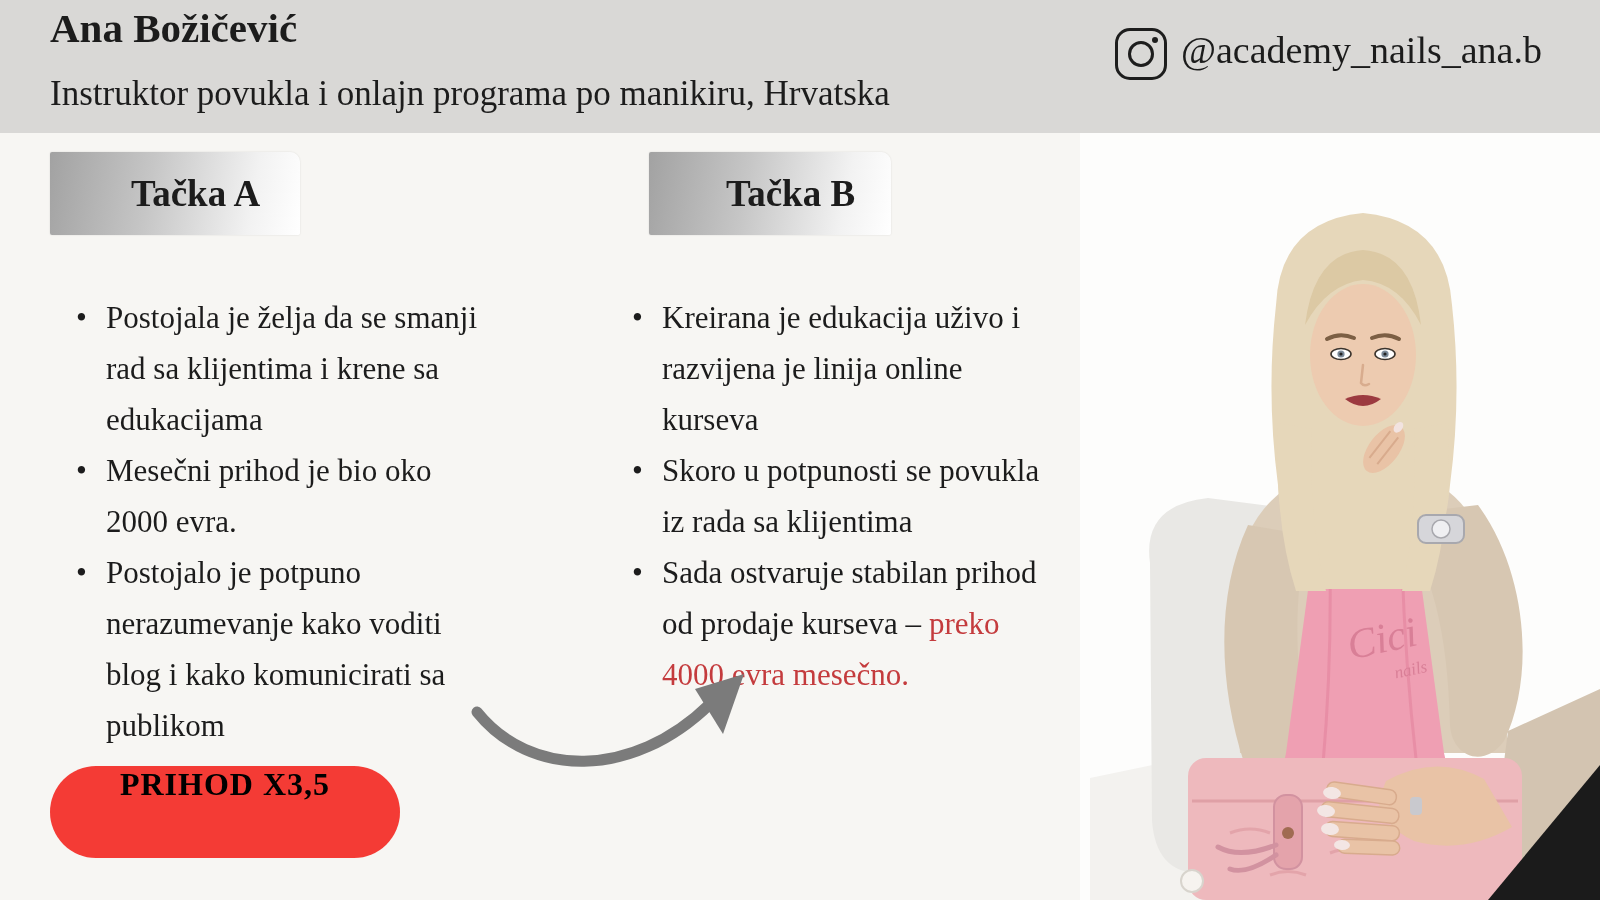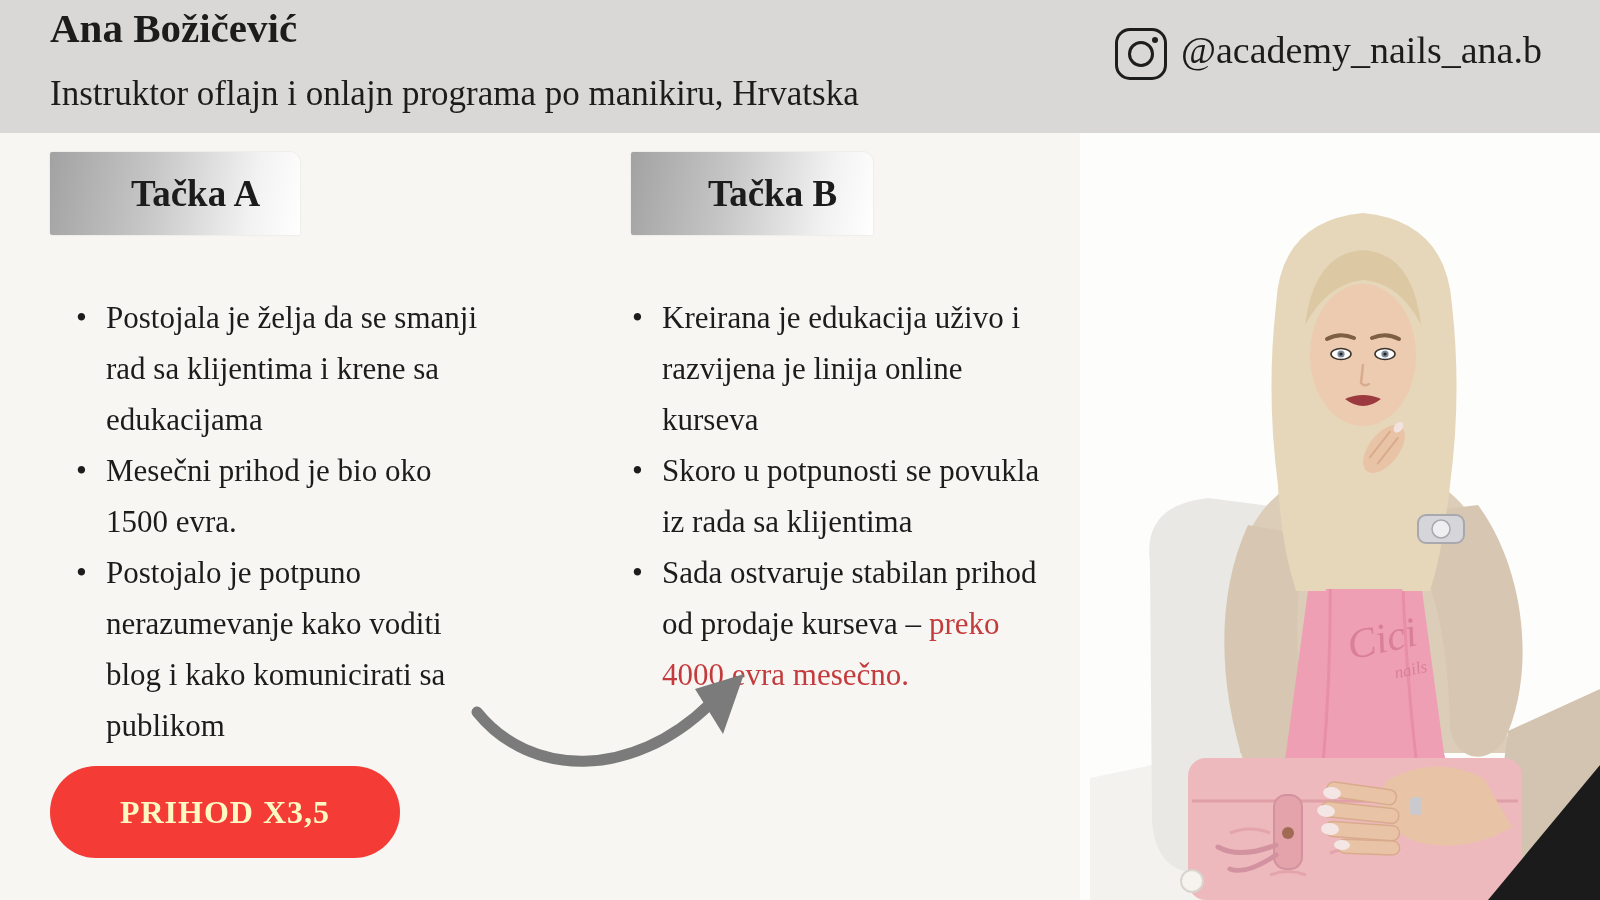--- a/index.html
+++ b/index.html
@@ -22,52 +22,52 @@
                   background: #1d1d1d; border-radius: 50%; }
   .ig-handle { font-size: 38px; }
 
   
   .section-box { position: absolute; top: 152px; height: 83px;
                  background: linear-gradient(100deg, #a2a2a2 0%, #c6c6c6 40%, #f2f2f2 80%, #ffffff 100%);
                  display: flex; align-items: center; justify-content: center;
                  font-size: 37px; font-weight: bold; border-radius: 2px 10px 2px 2px;
                  box-shadow: 0 0 2px rgba(0,0,0,0.12); padding-left: 41px; }
   .box-a { left: 50px; width: 250px; }
-  .box-b { left: 631px; width: 242px; align-items: center; }
+  .box-b { left: 649px; width: 242px; align-items: center; }
 
   
   .bullets { position: absolute; top: 292px; list-style: none; font-size: 31px; line-height: 51px; }
   .bullets-a { left: 68px; width: 520px; }
   .bullets-b { left: 624px; width: 520px; }
   .bullets li { position: relative; padding-left: 38px; white-space: pre-line; }
   .bullets li::before { content: "•"; position: absolute; left: 8px; top: 0; font-size: 31px; }
   .hl { color: #c43b3d; }
 
   
   .arrow-wrap { position: absolute; left: 452px; top: 648px; width: 310px; height: 150px; }
 
   
   .badge { position: absolute; left: 50px; top: 766px; width: 350px; height: 92px;
            background: #f43b35; border-radius: 46px; border: none; cursor: pointer;
-           display: flex; align-items: center; justify-content: center;
-           color: #fef9c3; font-family: "Liberation Serif", "DejaVu Serif", serif;
+           display: flex; justify-content: center;
+           color: #000000; font-family: "Liberation Serif", "DejaVu Serif", serif;
            font-size: 32px; font-weight: bold; letter-spacing: 1px; }
 
   
   .photo { position: absolute; left: 1080px; top: 133px; width: 520px; height: 767px;
            background: #fcfcfb; overflow: hidden; }
 </style>
 </head>
 <body>
 
 <div class="slide">
 
   <div class="header">
     <div class="name">Ana Božičević</div>
-    <div class="subtitle">Instruktor oflajn i onlajn programa po manikiru, Hrvatska</div>
+    <div class="subtitle">Instruktor povukla i onlajn programa po manikiru, Hrvatska</div>
     <div class="ig-row">
       <span class="ig-icon">
         <span class="lens"></span>
           <span class="dot"></span>
       </span>
       <span class="ig-handle">@academy_nails_ana.b</span>
     </div>
   </div>
 
   <div class="section-box box-a">
@@ -75,21 +75,21 @@
   </div>
   <div class="section-box box-b">
     <span>Tačka B</span>
   </div>
 
   <ul class="bullets bullets-a">
     <li>Postojala je želja da se smanji
 rad sa klijentima i krene sa
 edukacijama</li>
     <li>Mesečni prihod je bio oko
-1500 evra.</li>
+2000 evra.</li>
     <li>Postojalo je potpuno
 nerazumevanje kako voditi
 blog i kako komunicirati sa
 publikom</li>
   </ul>
 
   <ul class="bullets bullets-b">
     <li><span>Kreirana je edukacija uživo i
 razvijena je linija online
 kurseva</span><span class="hl"></span></li>

